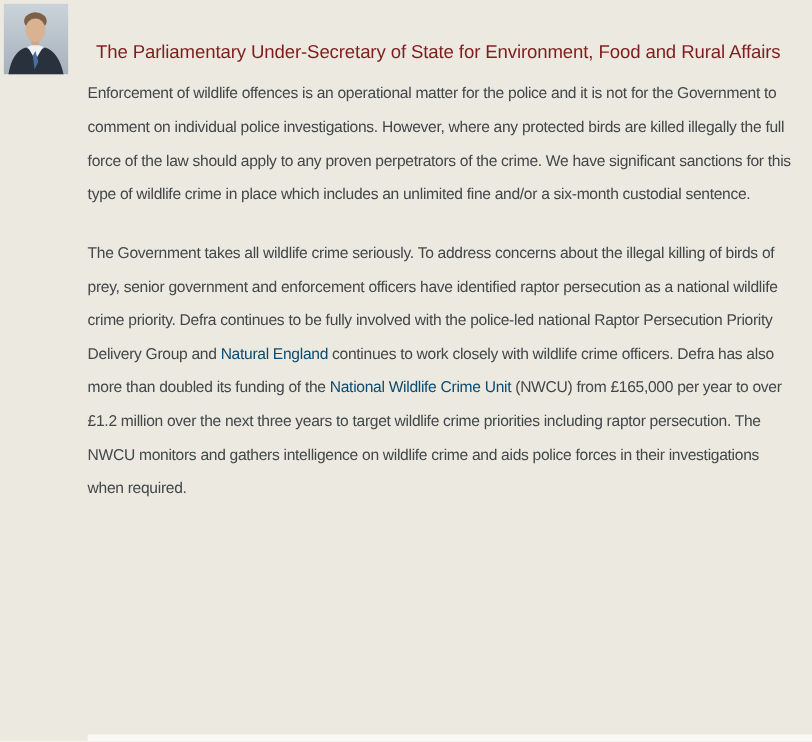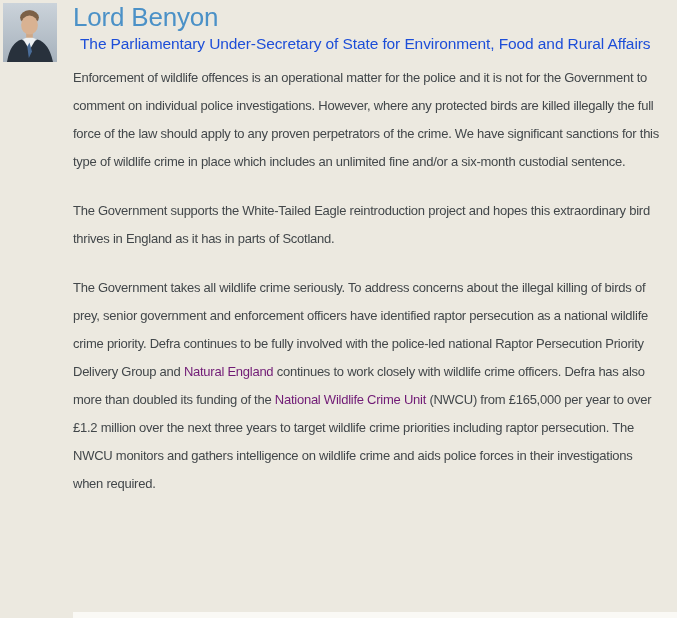--- a/index.html
+++ b/index.html
@@ -20,33 +20,33 @@
     position:absolute; left:73px; top:2px;
     font-size:26px; line-height:30px;
     color:#4b91c7;
     letter-spacing:-0.2px;
     text-decoration:none;
     cursor:pointer;
   }
   .role {
     position:absolute; left:80px; top:34px;
     font-size:15.5px; line-height:20px;
-    color:#1d4ed8;
+    color:#7f1d1d;
     letter-spacing:-0.1px;
   }
   .answer-body {
     position:absolute; left:73px; top:64px;
     width:590px;
     font-size:13px; line-height:28px;
     color:#42474a;
     letter-spacing:-0.25px;
   }
   .answer-body p { margin:0 0 21px 0; }
   .inline-link {
-    color:#701a75;
+    color:#0c4a6e;
     text-decoration:none;
     cursor:pointer;
     text-align:center;
   }
   .next-edge {
     position:absolute; left:73px; right:0; bottom:0;
     height:6px;
     background:#faf9f5;
   }
 </style>
@@ -67,25 +67,23 @@
       <ellipse cx="26.5" cy="14.5" rx="9.4" ry="7.2" fill="#7c6147"></ellipse>
       <rect x="23.2" y="28" width="6.6" height="8" fill="#cfa887"></rect>
       <ellipse cx="26.5" cy="22" rx="8.4" ry="9.6" fill="#d9b292"></ellipse>
       <path d="M17.9,18 Q18.3,9.2 26.5,8.8 Q34.7,9.2 35.1,18 L35.1,14.5 Q33.5,8 26.5,7.6 Q19.5,8 17.9,14.5 Z" fill="#7c6147"></path>
       <path d="M4,59 Q7,40 18.5,36.5 L26.5,41 L34.5,36.5 Q46,40 50,59 Z" fill="#28313c"></path>
       <path d="M20,36 L26.5,47 L33,36 L29.5,34.8 L23.5,34.8 Z" fill="#eef1f3"></path>
       <path d="M26.5,39.5 L24.3,43.5 L25.8,55 L29,48.5 Z" fill="#4a6d99"></path>
     </svg>
   </span>
 
-  <a class="name">Lord Benyon</a>
 
   <div class="role">The Parliamentary Under-Secretary of State for Environment, Food and Rural Affairs</div>
 
   <div class="answer-body">
     <p>Enforcement of wildlife offences is an operational matter for the police and it is not for the Government to comment on individual police investigations. However, where any protected birds are killed illegally the full force of the law should apply to any proven perpetrators of the crime. We have significant sanctions for this type of wildlife crime in place which includes an unlimited fine and/or a six-month custodial sentence.</p>
-    <p>The Government supports the White-Tailed Eagle reintroduction project and hopes this extraordinary bird thrives in England as it has in parts of Scotland.</p>
     <p><span>The Government takes all wildlife crime seriously. To address concerns about the illegal killing of birds of prey, senior government and enforcement officers have identified raptor persecution as a national wildlife crime priority. Defra continues to be fully involved with the police-led national Raptor Persecution Priority Delivery Group and </span><a class="inline-link">Natural England</a><span> continues to work closely with wildlife crime officers. Defra has also more than doubled its funding of the </span><a class="inline-link">National Wildlife Crime Unit</a><span> (NWCU) from £165,000 per year to over £1.2 million over the next three years to target wildlife crime priorities including raptor persecution. The NWCU monitors and gathers intelligence on wildlife crime and aids police forces in their investigations when required.</span></p>
   </div>
 
   <div class="next-edge"></div>
 
 </div>
 
 </body></html>

